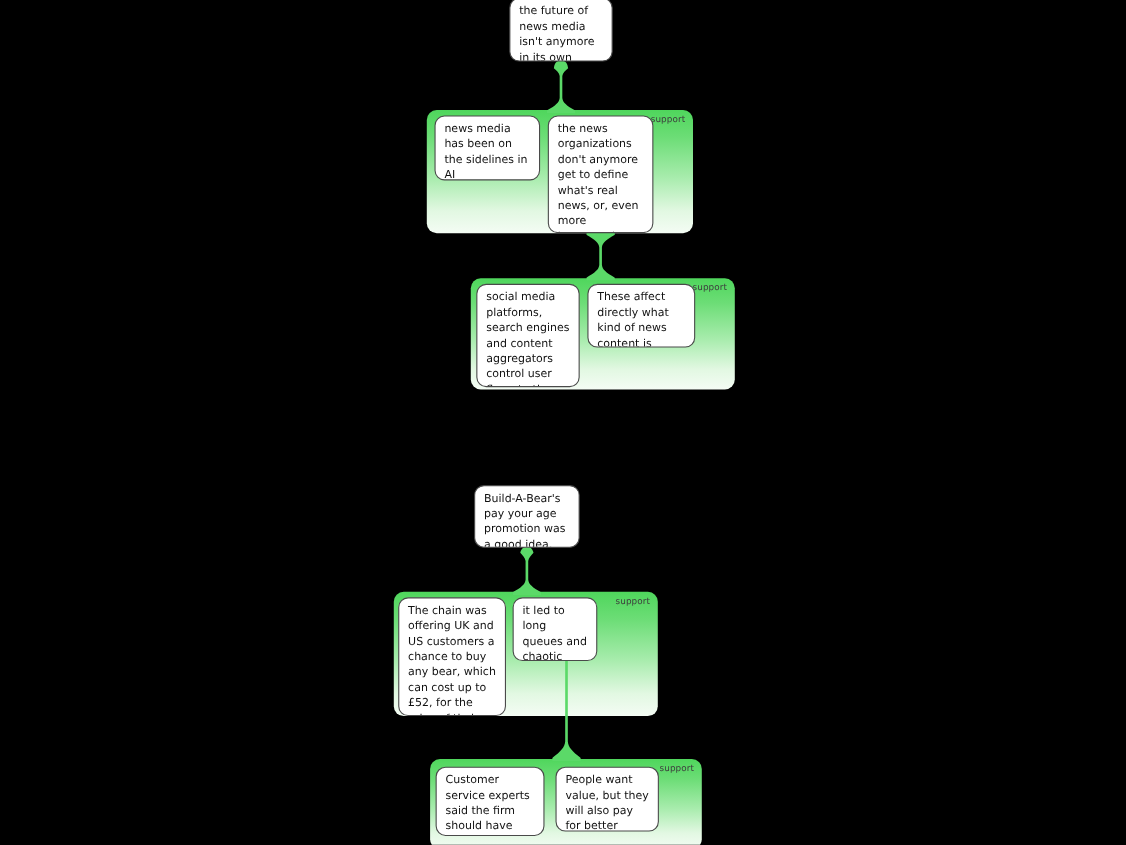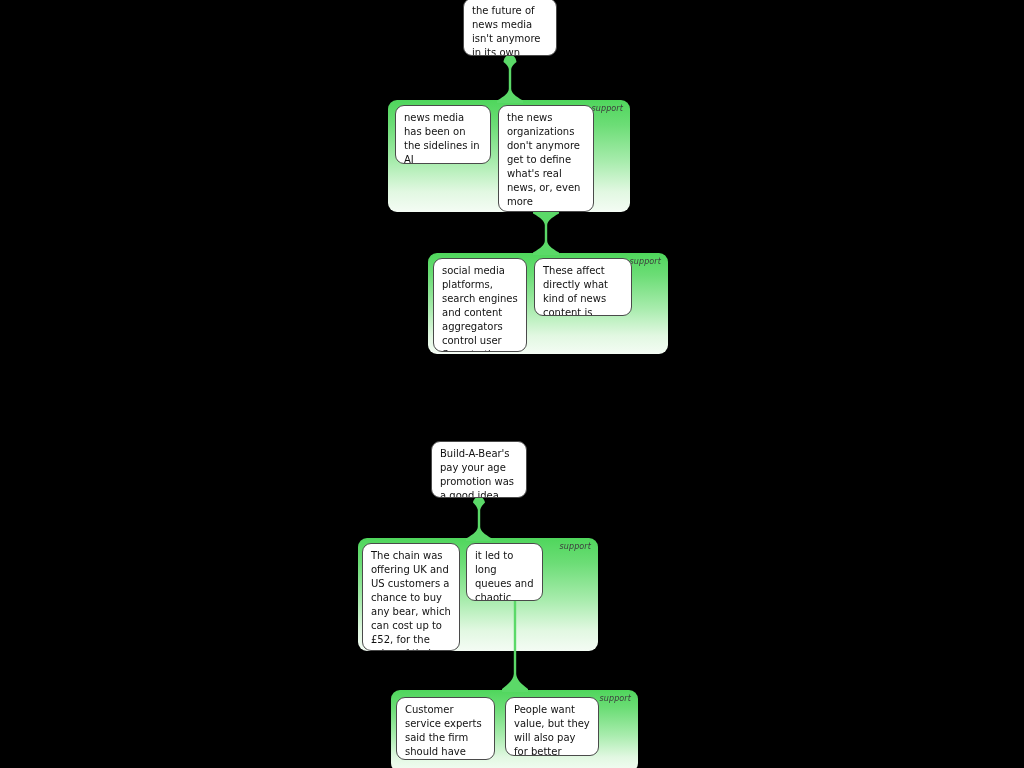--- a/index.html
+++ b/index.html
@@ -36,21 +36,20 @@
   .group-label {
     position: absolute;
     top: 4px;
     right: 7px;
     font-size: 8px;
     line-height: 10px;
     color: #3c3c3c;
     font-family: "DejaVu Sans", "Liberation Sans", sans-serif;
     white-space: nowrap;
     letter-spacing: 0.1px;
-    font-style: italic;
   }
 
   
   .node {
     position: absolute;
     box-sizing: border-box;
     background: #ffffff;
     border: 1px solid #4a4a4a;
     border-radius: 9px;
     z-index: 4;

